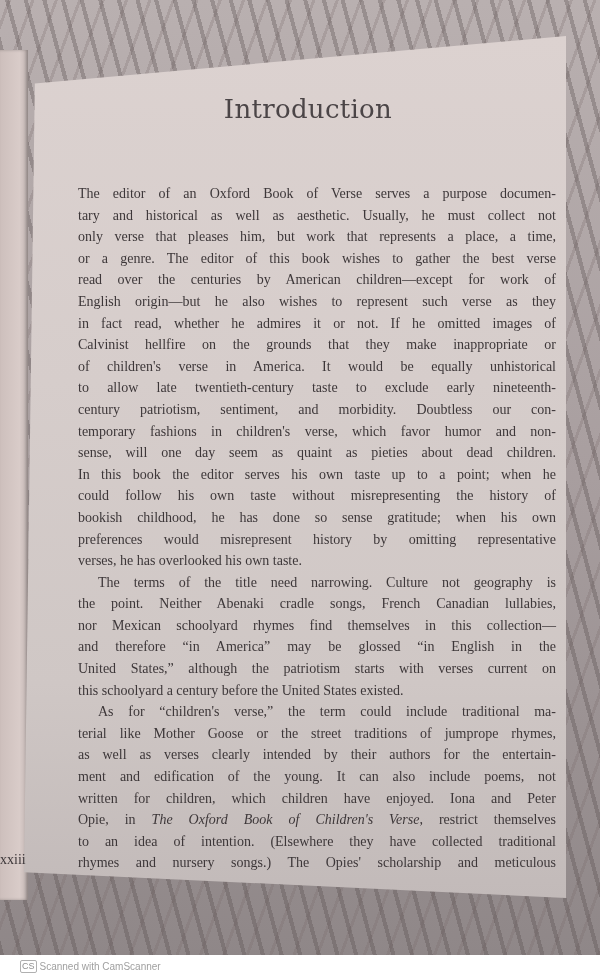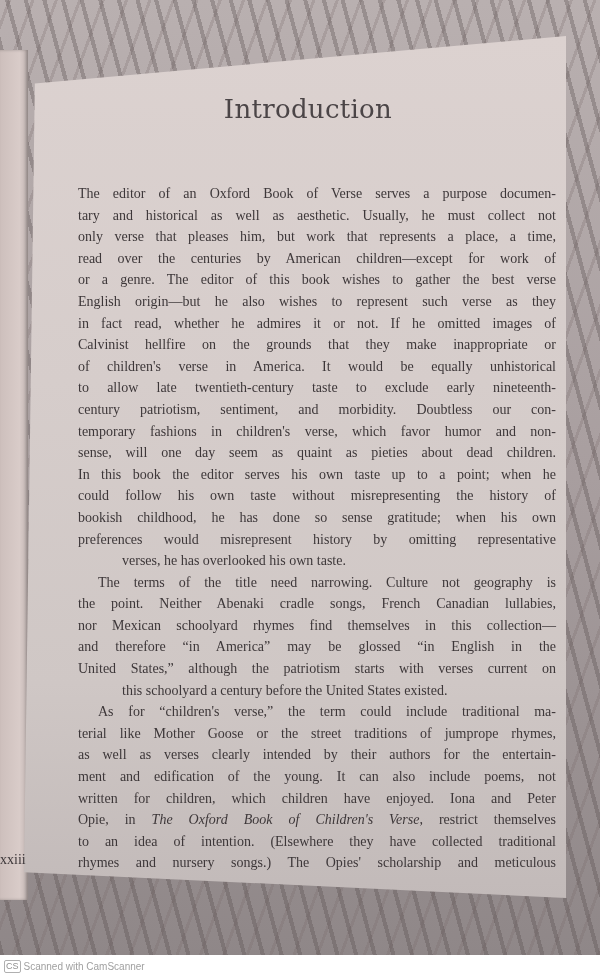--- a/index.html
+++ b/index.html
@@ -62,21 +62,20 @@
       color: #3d3739;
     }
     .line {
       white-space: nowrap;
       text-align: justify;
       text-align-last: justify;
       display: block;
     }
     .line.last {
       text-align-last: left;
-      margin-left: 44px;
     }
     .line.indent {
       text-indent: 20px;
     }
     .page-number {
       position: absolute;
       left: 0;
       width: 600px;
       top: 852px;
       font-family: "Liberation Serif", serif;
@@ -85,21 +84,21 @@
     }
     .footer-bar {
       position: absolute;
       left: 0;
       top: 955px;
       width: 600px;
       height: 22px;
       background: #ffffff;
       display: flex;
       align-items: center;
-      padding-left: 4px;
+      padding-left: 20px;
       box-sizing: border-box;
     }
     .cs-logo {
       display: inline-block;
       font-family: "Liberation Sans", sans-serif;
       font-size: 9px;
       color: #8f8f8f;
       border: 1px solid #b0b0b0;
       border-radius: 2px;
       padding: 0 1px;
@@ -119,22 +118,22 @@
   <div class="left-page"></div>
   <div class="page"></div>
 </div>
 
 <div class="page-title">Introduction</div>
 
 <div class="body-text" id="body-text">
     <div class="line">The editor of an Oxford Book of Verse serves a purpose documen-</div>
     <div class="line">tary and historical as well as aesthetic. Usually, he must collect not</div>
     <div class="line">only verse that pleases him, but work that represents a place, a time,</div>
+    <div class="line">or a genre. The editor of this book wishes to gather the best verse</div>
     <div class="line">read over the centuries by American children—except for work of</div>
-    <div class="line">or a genre. The editor of this book wishes to gather the best verse</div>
     <div class="line">English origin—but he also wishes to represent such verse as they</div>
     <div class="line">in fact read, whether he admires it or not. If he omitted images of</div>
     <div class="line">Calvinist hellfire on the grounds that they make inappropriate or</div>
     <div class="line">of children's verse in America. It would be equally unhistorical</div>
     <div class="line">to allow late twentieth-century taste to exclude early nineteenth-</div>
     <div class="line">century patriotism, sentiment, and morbidity. Doubtless our con-</div>
     <div class="line">temporary fashions in children's verse, which favor humor and non-</div>
     <div class="line">sense, will one day seem as quaint as pieties about dead children.</div>
     <div class="line">In this book the editor serves his own taste up to a point; when he</div>
     <div class="line">could follow his own taste without misrepresenting the history of</div>

